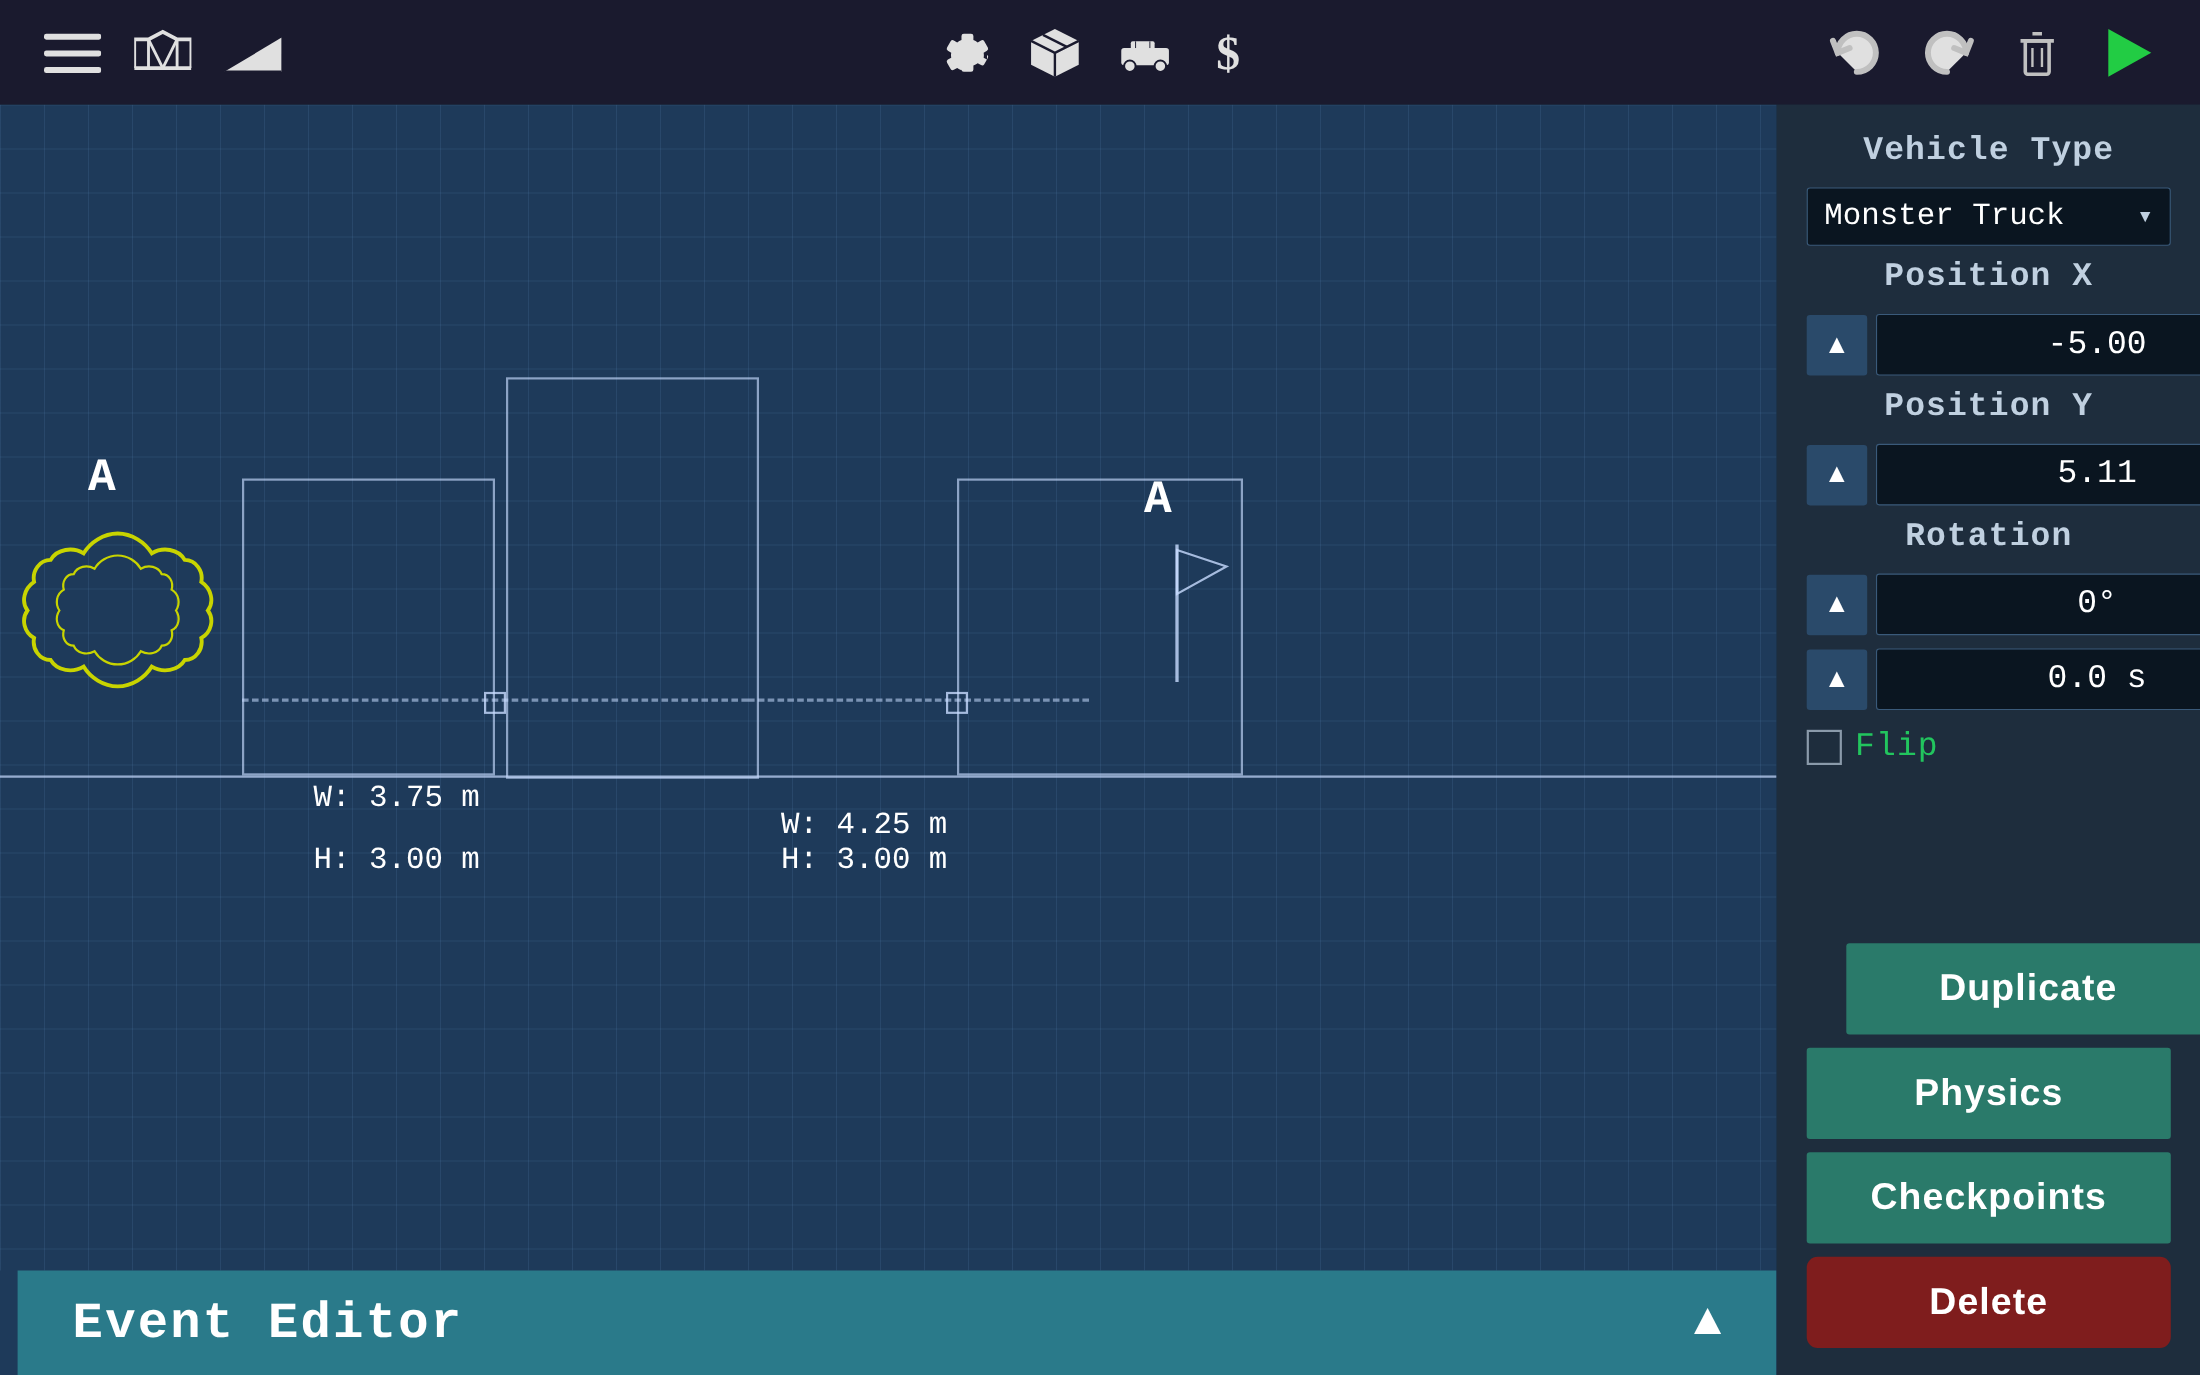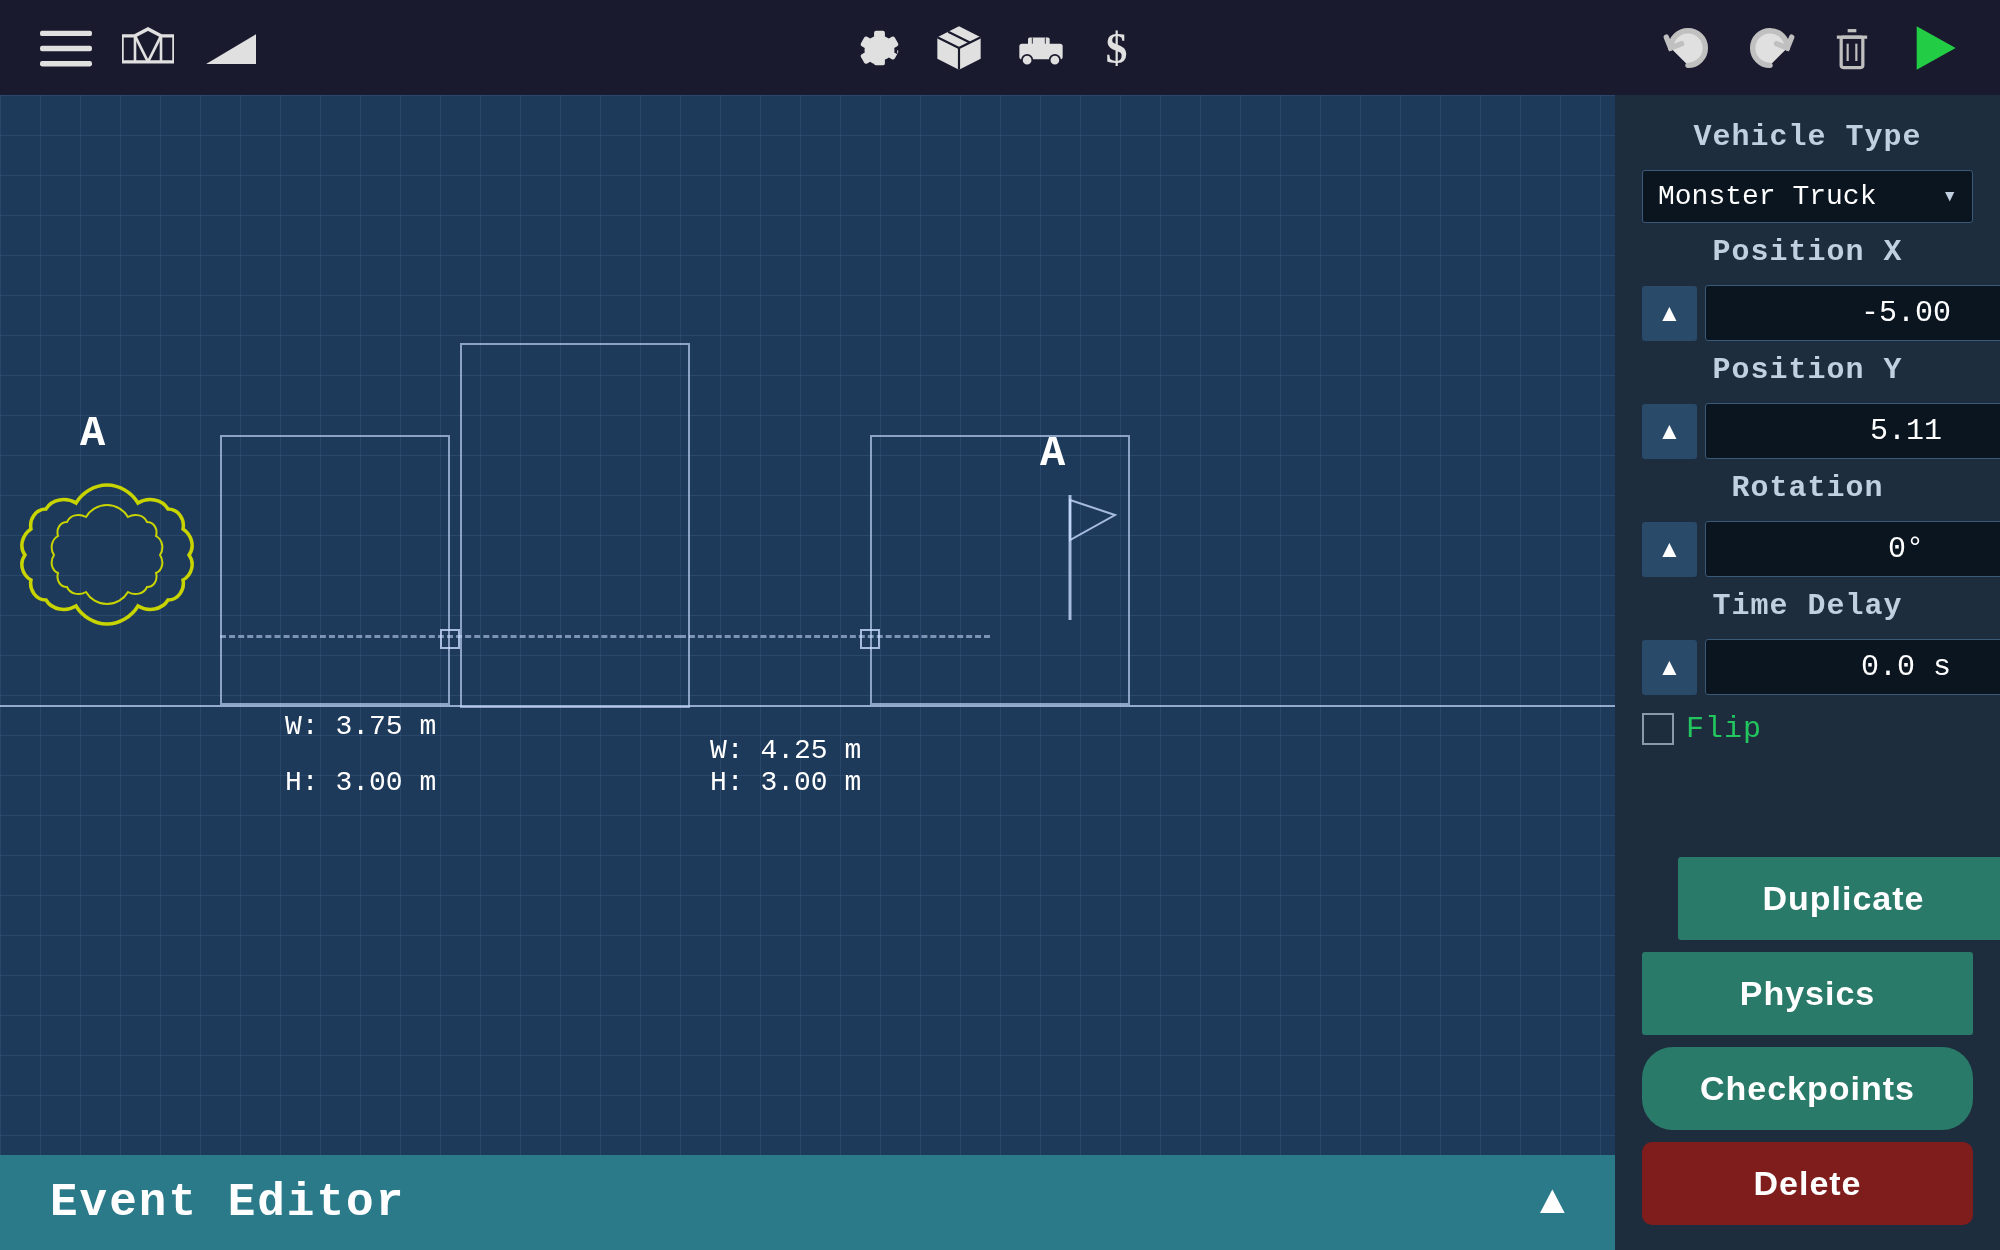--- a/index.html
+++ b/index.html
@@ -84,21 +84,21 @@
       background-image:
         linear-gradient(rgba(100,150,200,0.15) 1px, transparent 1px),
         linear-gradient(90deg, rgba(100,150,200,0.15) 1px, transparent 1px);
       background-size: 40px 40px;
     }
 
     
     #event-editor {
       position: absolute;
       bottom: 0;
-      left: 0;
+      left: 16px;
       right: 0;
       height: 95px;
       background: #2a7a8a;
       display: flex;
       align-items: center;
       justify-content: space-between;
       padding: 0 50px;
     }
     .event-editor-title {
       color: white;
@@ -253,21 +253,20 @@
     }
     .btn-duplicate {
       background: #2a7a6a;
       margin-left: 36px;
     }
     .btn-physics {
       background: #2a7a6a;
     }
     .btn-checkpoints {
       background: #2a7a6a;
-      border-radius: 31px;
     }
     .btn-delete {
       background: #7f1d1d;
       border-radius: 10px;
     }
 
     
     .spacer { flex: 1; }
   </style>
 </head>
@@ -478,21 +477,20 @@
 
     </div>
 
     <div class="panel-section-title">Rotation</div>
     <div class="control-row">
       <button class="ctrl-btn">▲</button>
       <input class="ctrl-input" type="text" value="0°" style="">
 
     </div>
 
-    <div class="panel-section-title">Time Delay</div>
     <div class="control-row">
       <button class="ctrl-btn">▲</button>
       <input class="ctrl-input" type="text" value="0.0 s" style="">
 
     </div>
 
     <div class="flip-row">
       <div class="flip-checkbox"></div>
       <span class="flip-label">Flip</span>
     </div>

